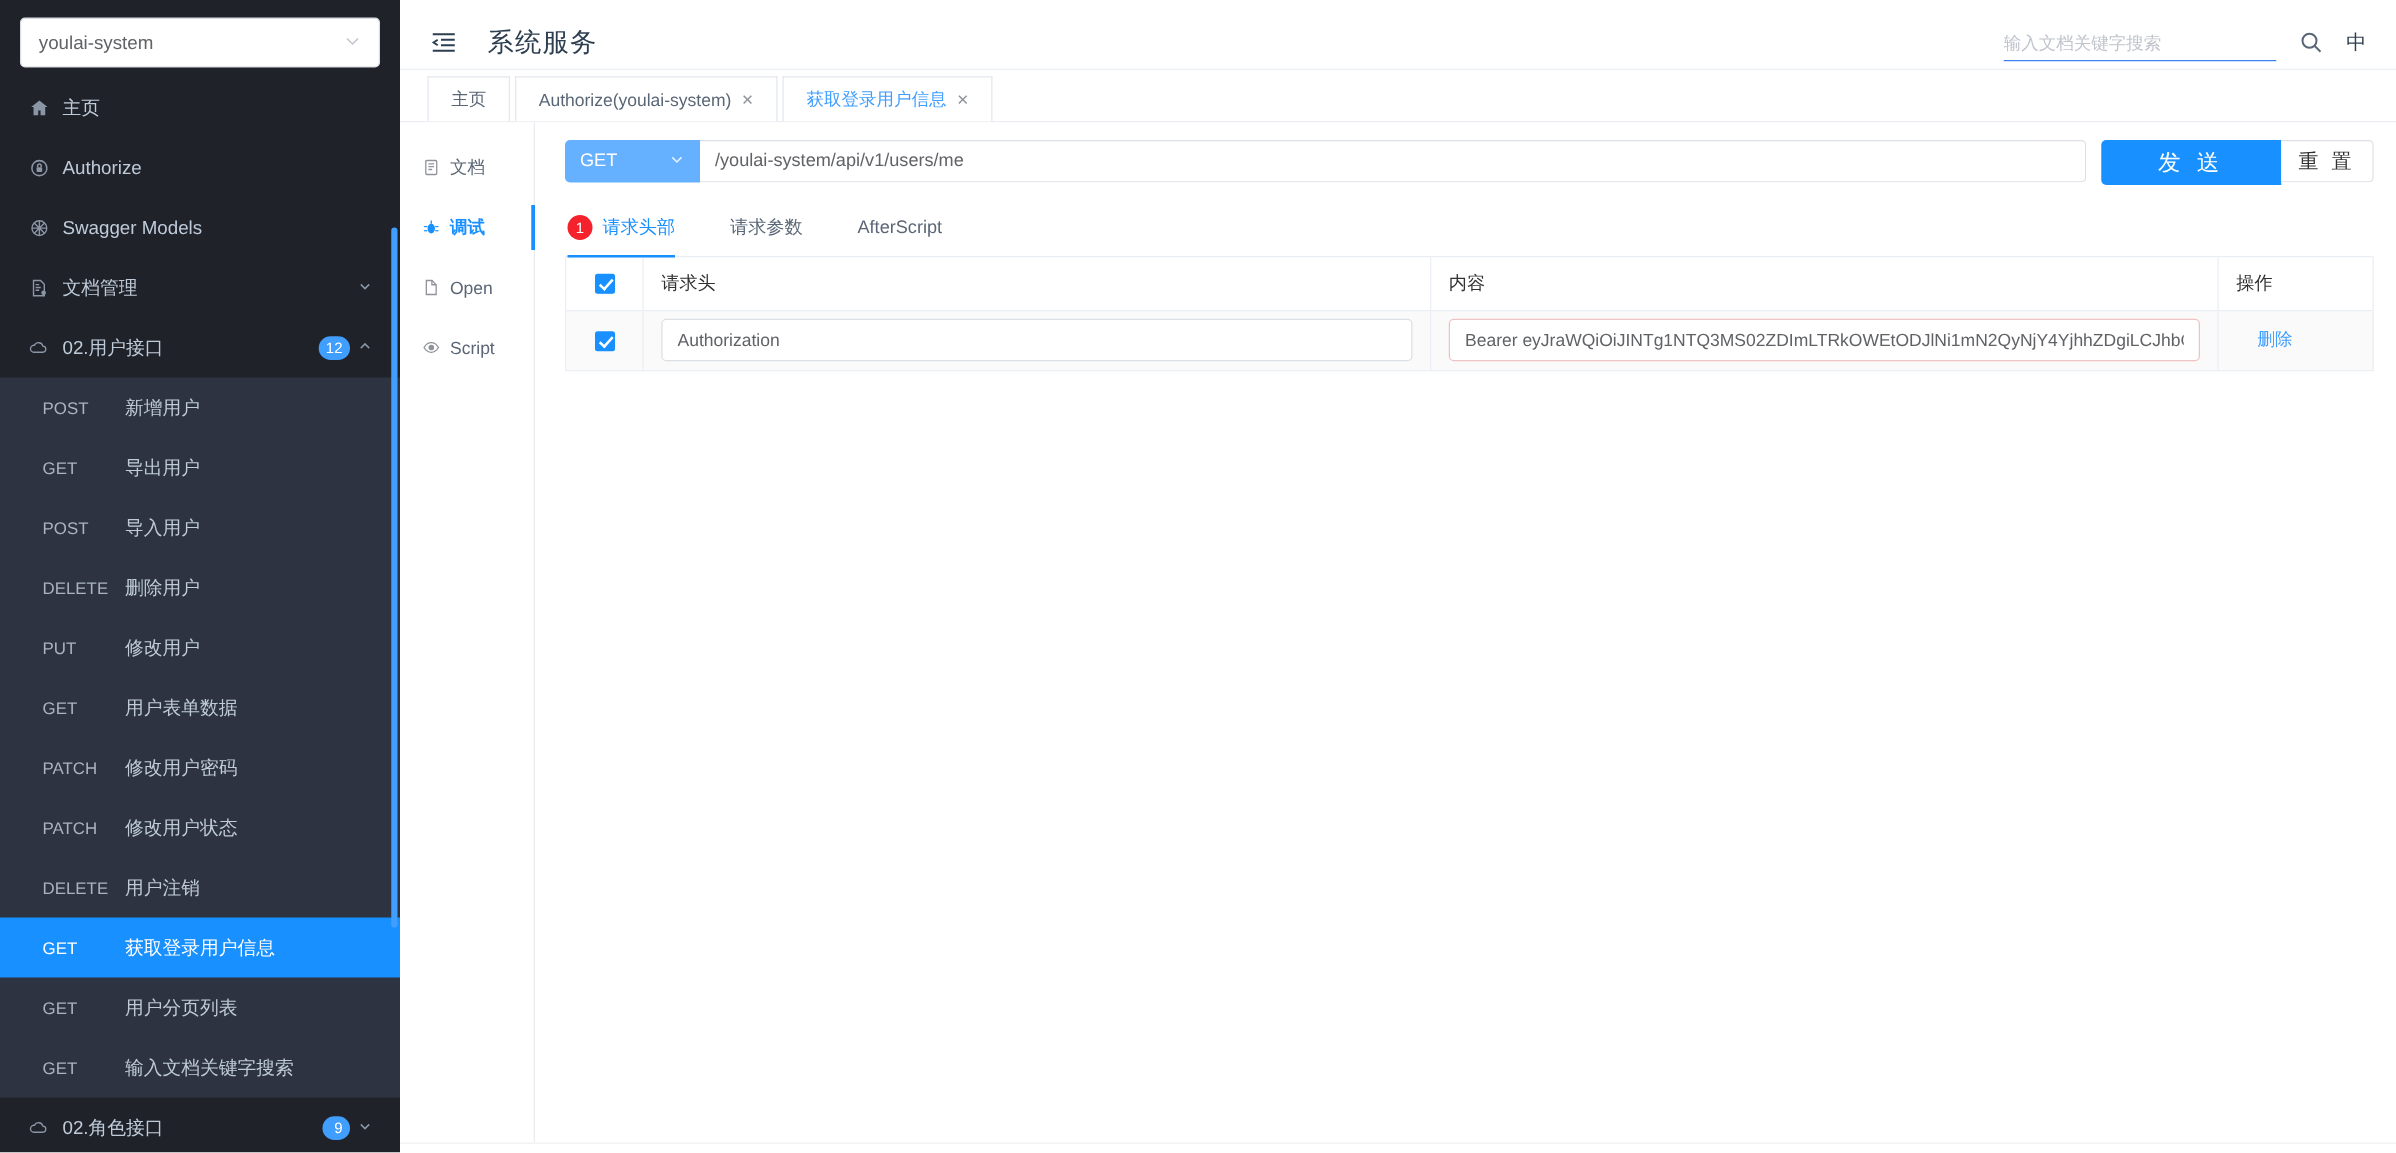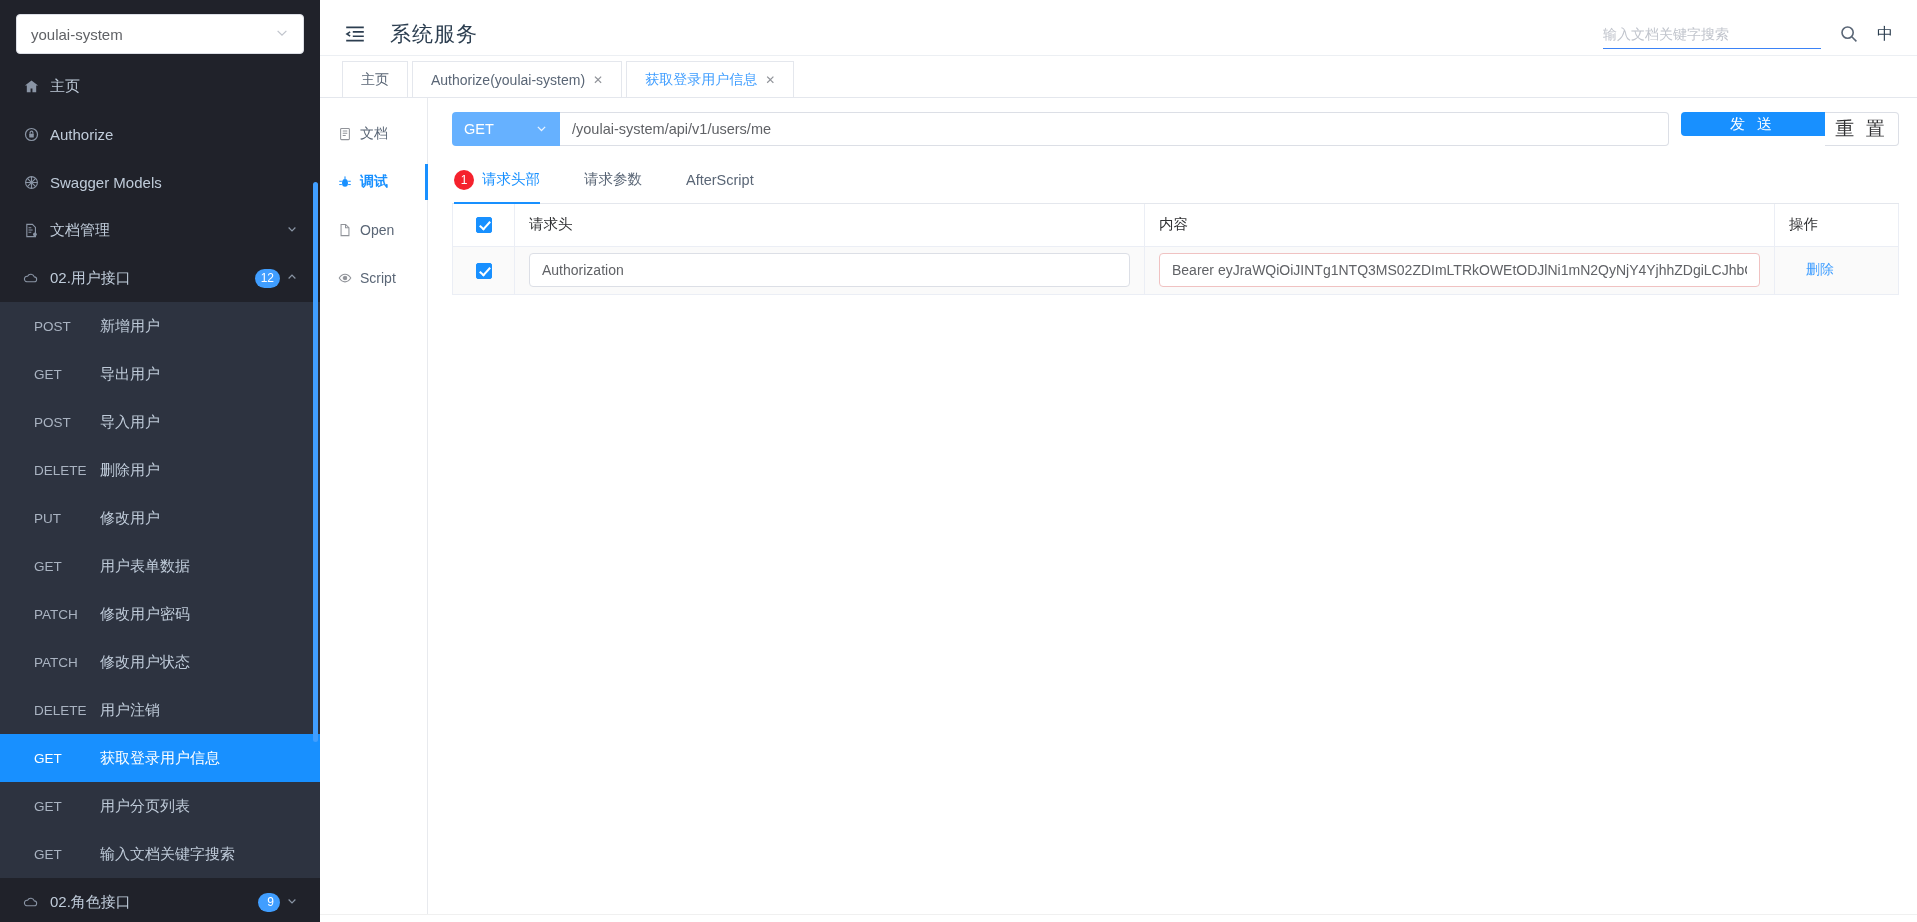--- a/index.html
+++ b/index.html
@@ -122,28 +122,28 @@
     border-radius: 4px 0 0 4px; display: flex; align-items: center; justify-content: space-between;
     padding: 0 12px; font-size: 14.5px; cursor: pointer;
   }
   .method-sel .caret { font-size: 11px; opacity: .85; }
   .url-input {
     flex: 1; height: 34px; border: 1px solid #dcdfe6; border-left: none;
     border-radius: 0 4px 4px 0; padding: 16px 12px; font-size: 14.5px; color: #606266;
     outline: none; font-family: inherit; min-width: 0;
   }
   .send-btn {
-    width: 144px; min-width: 144px; height: 24px; margin-left: 12px;
+    width: 144px; min-width: 144px; height: 36px; margin-left: 12px;
     background: #1890ff; color: #fff; border: none; border-radius: 4px 0 0 4px;
-    font-size: 15px; letter-spacing: 4px; cursor: pointer; font-family: inherit;
+    font-size: 18px; letter-spacing: 4px; cursor: pointer; font-family: inherit;
   }
   .reset-btn {
     width: 74px; min-width: 74px; height: 34px;
     background: #fff; color: #303133; border: 1px solid #dcdfe6; border-left: none;
-    border-radius: 0 4px 4px 0; font-size: 19px; letter-spacing: 3px; cursor: pointer; font-family: inherit;
+    border-radius: 0 4px 4px 0; font-size: 16px; letter-spacing: 3px; cursor: pointer; font-family: inherit;
   }
 
   .sub-tabs {
     display: flex; align-items: center; height: 48px; border-bottom: 1px solid #e4e7ed;
     margin-top: 10px; gap: 0;
   }
   .stab {
     height: 47px; display: flex; align-items: center; gap: 8px;
     padding: 0 22px; font-size: 14.5px; color: #5a6676; cursor: pointer;
     position: relative; white-space: nowrap;

